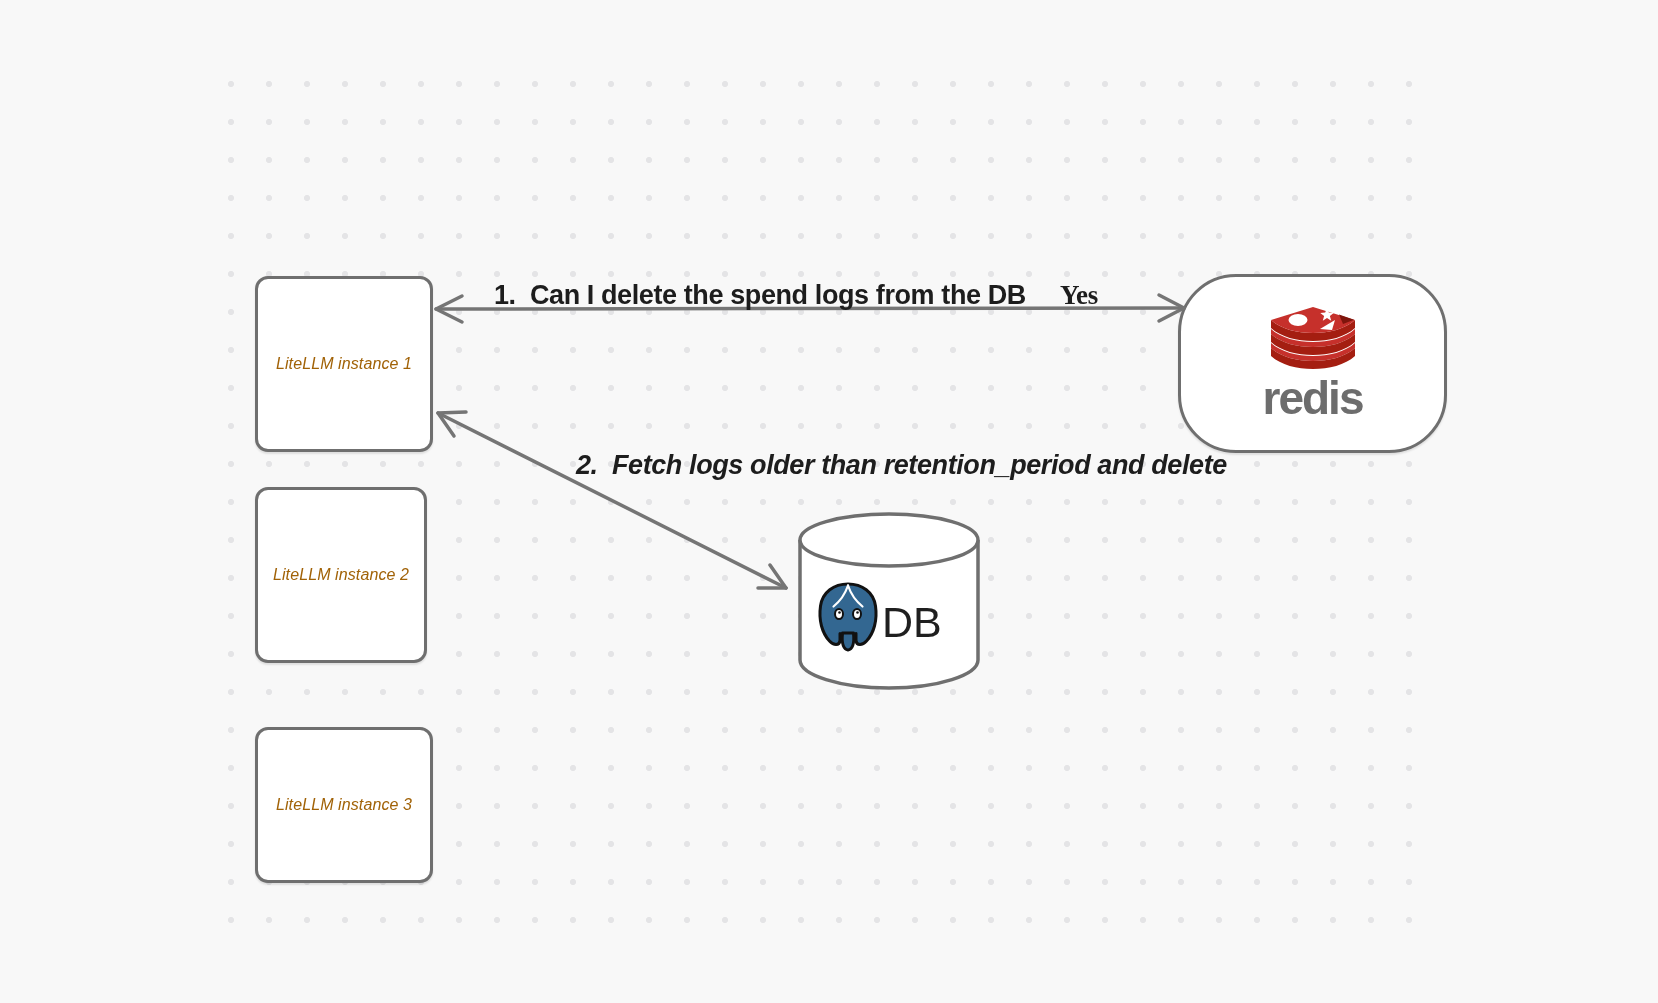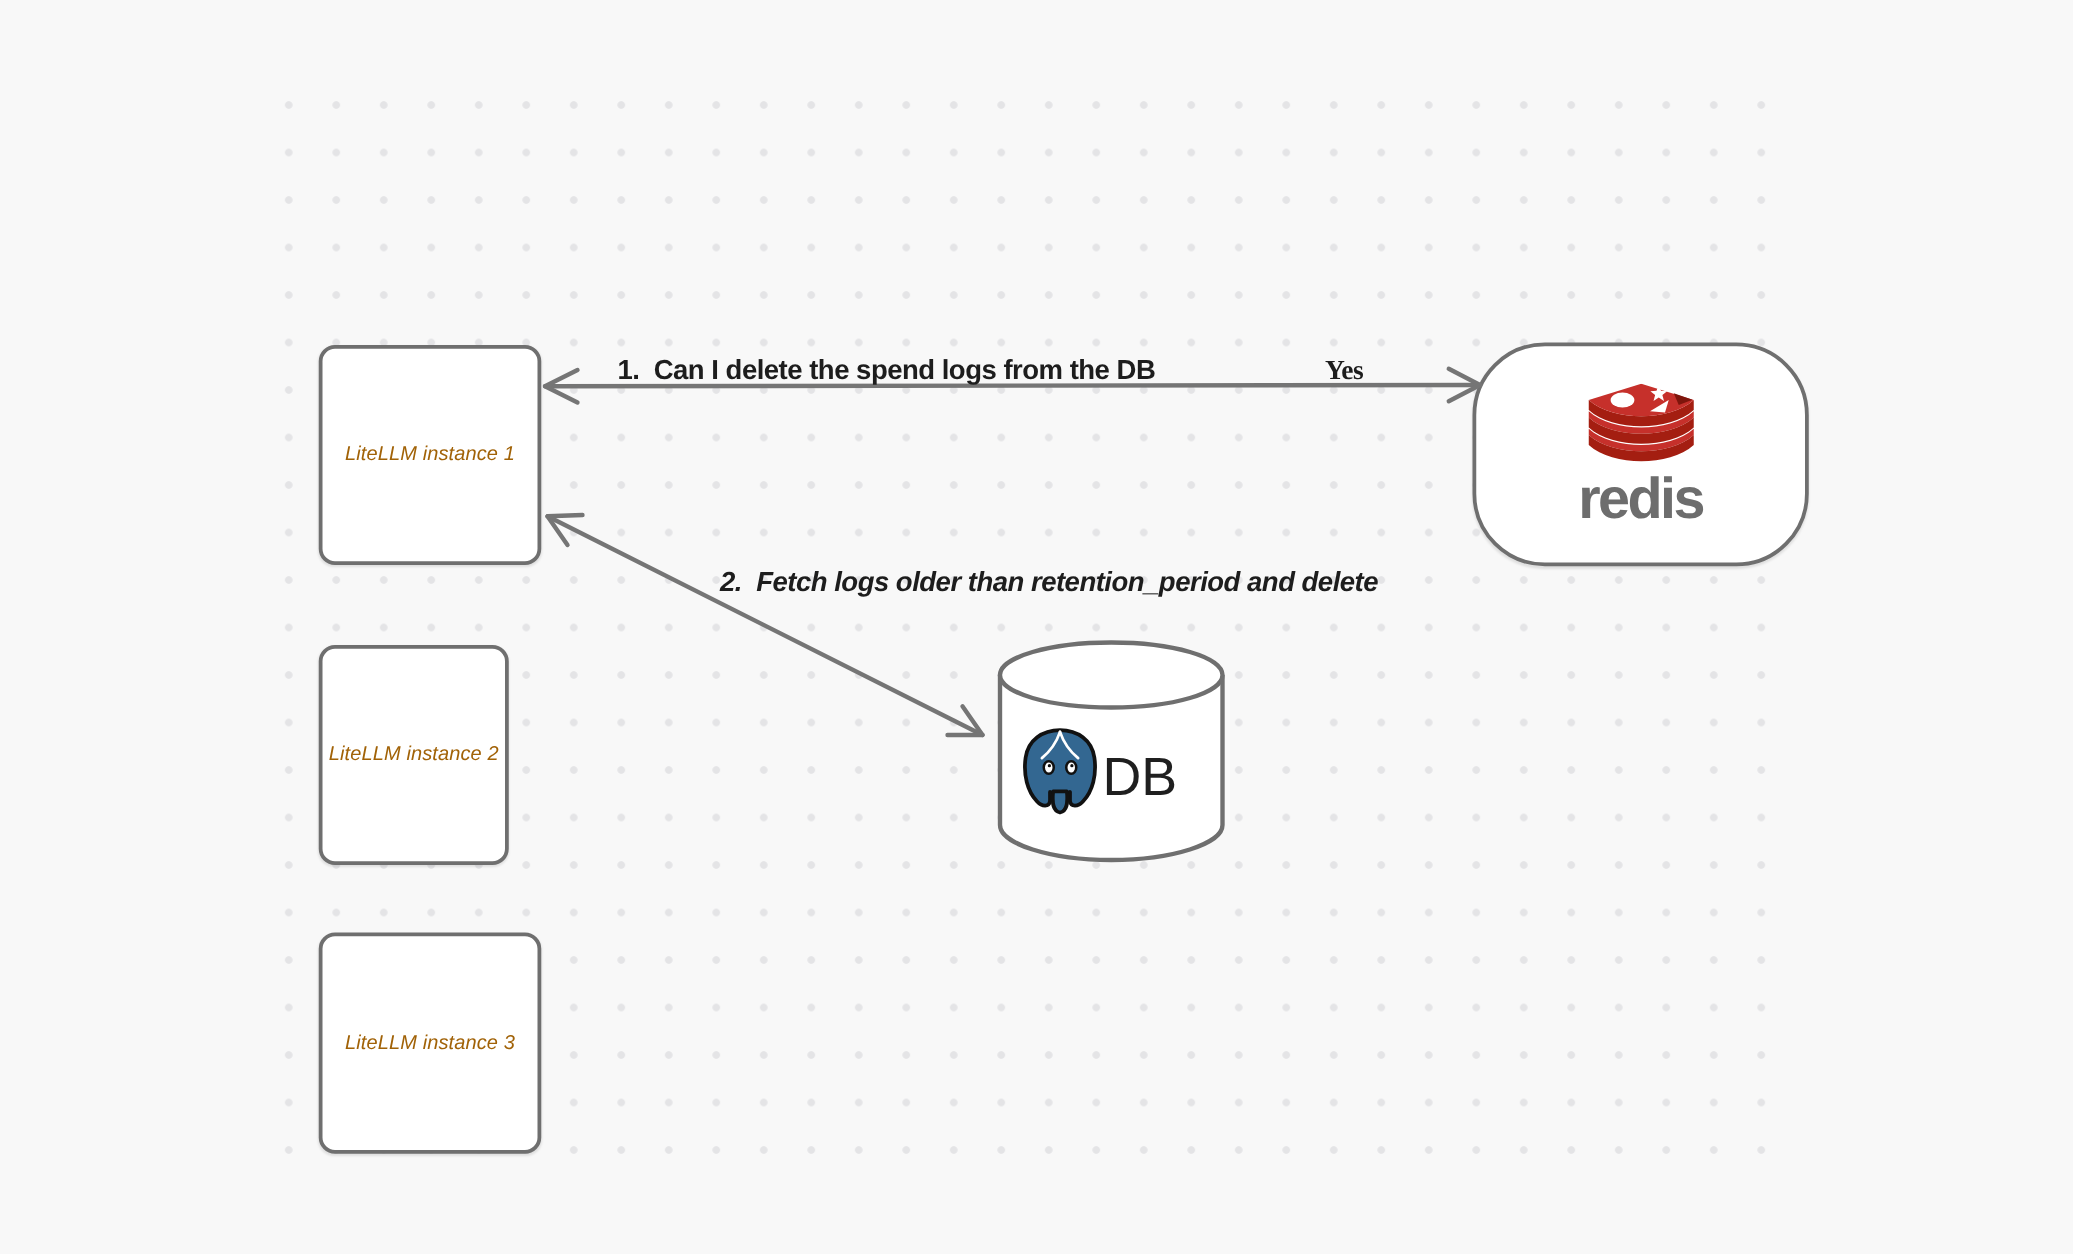--- a/index.html
+++ b/index.html
@@ -29,22 +29,22 @@
     justify-content: center;
     box-shadow: 0 1.5px 2px rgba(0,0,0,0.10);
   }
   .box-label {
     font-size: 16px;
     color: #a16207;
     letter-spacing: 0.1px;
     font-style: italic;
   }
   #node-instance-1 { left: 255px; top: 276px; width: 178px; height: 176px; }
-  #node-instance-2 { left: 255px; top: 516px; width: 152px; height: 176px; }
-  #node-instance-3 { left: 255px; top: 746px; width: 178px; height: 177px; }
+  #node-instance-2 { left: 255px; top: 487px; width: 172px; height: 176px; }
+  #node-instance-3 { left: 255px; top: 727px; width: 178px; height: 156px; }
   #node-redis {
     left: 1178px; top: 274px; width: 269px; height: 179px;
     border-radius: 58px;
     flex-direction: column;
     gap: 0px;
   }
   .redis-wordmark {
     font-size: 46px;
     font-weight: bold;
     letter-spacing: -2px;
@@ -64,21 +64,21 @@
     color: #1f1f1f;
     text-align: center;
   }
   #node-database .pg-icon { position: absolute; left: 18px; top: 71px; }
   .arrows-layer {
     position: absolute; left: 0; top: 0;
     pointer-events: none;
   }
   .arrow-label {
     position: absolute;
-    font-size: 22px;
+    font-size: 27px;
     font-weight: bold;
     letter-spacing: -0.4px;
     line-height: 27px;
     color: var(--text, #1d1d1d);
     white-space: pre;
   }
   #arrow1-label { left: 494px; top: 282px; }
   #arrow1-response { left: 1060px; top: 282px; font-family: Liberation Serif, serif; }
   #arrow2-label { left: 576px; top: 452px; font-style: italic; }
 </style>

